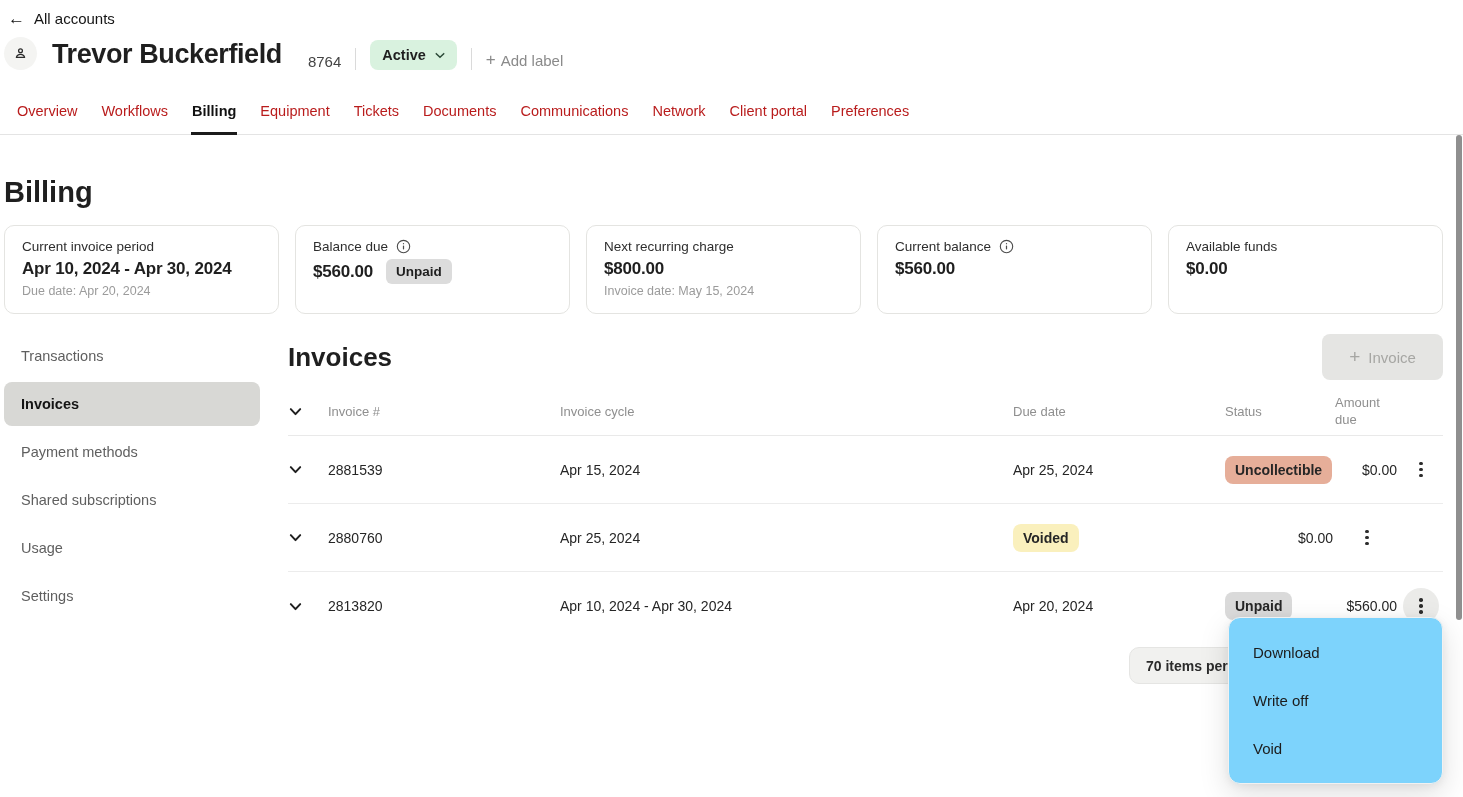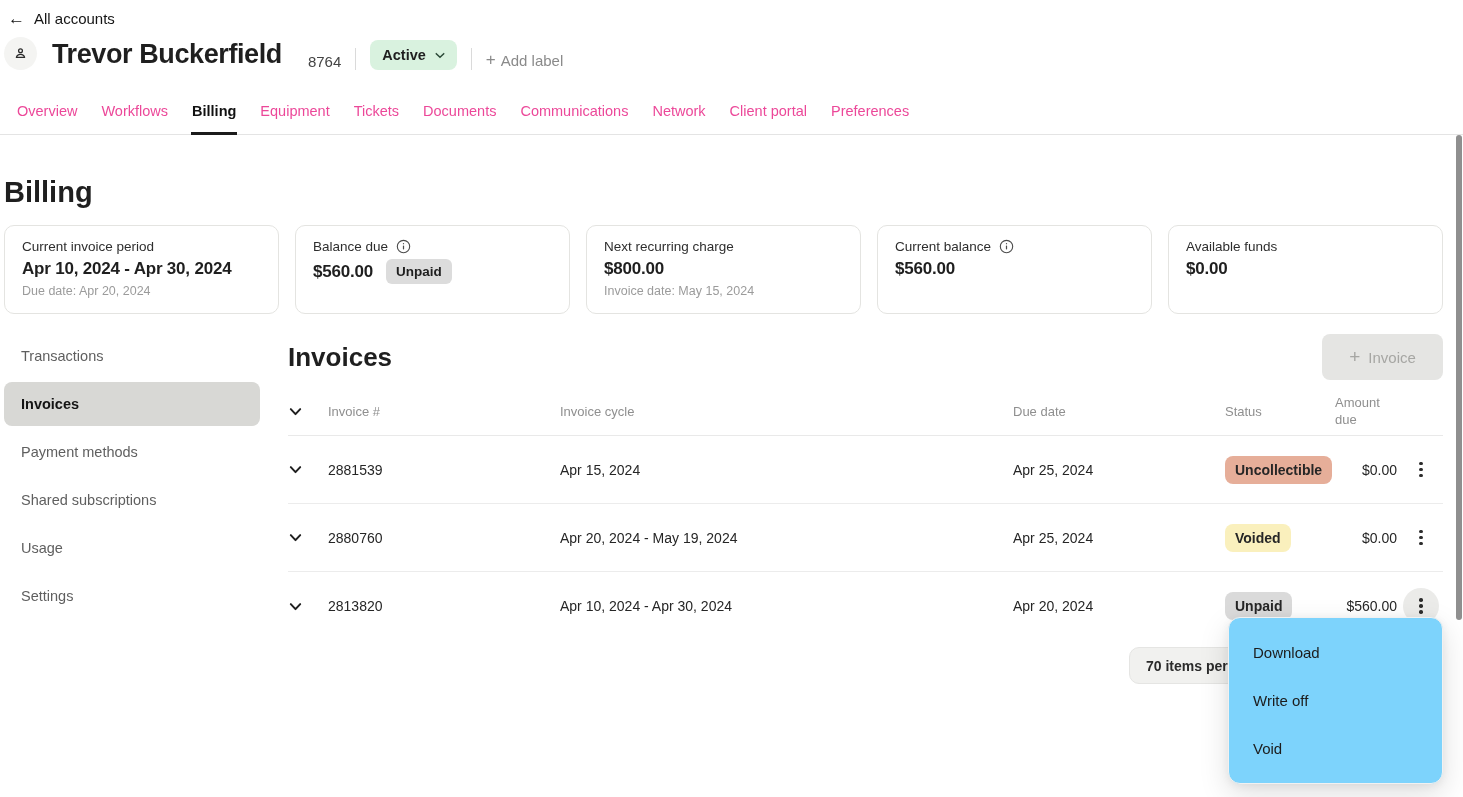--- a/index.html
+++ b/index.html
@@ -18,21 +18,21 @@
   .avatar { width:33px; height:33px; border-radius:50%; background:#f4f4f2; display:flex; align-items:center; justify-content:center; flex-shrink:0; }
   .name { font-size:27px; font-weight:bold; letter-spacing:-0.4px; margin-left:15px; }
   .account-id { font-size:15px; color:#444; margin-left:26px; }
   .vdiv { width:1px; height:22px; background:#dadada; margin:0 14px; }
   .status-badge { background:#d9f2df; border-radius:8px; padding:7px 12px; font-weight:bold; font-size:14.5px; display:flex; align-items:center; gap:9px; cursor:pointer; }
   .add-label { color:#8a8a8a; font-size:15px; display:flex; align-items:center; gap:5px; cursor:pointer; }
   .add-label .plus { font-size:17px; font-weight:400; }
 
   
   .tabbar { border-bottom:1px solid #e4e4e4; padding-left:16px; margin-top:23px; display:flex; gap:22px; }
-  .tab { padding:10px 1px 13px; font-size:14.5px; color:#ec4899; cursor:pointer; border-bottom:3px solid transparent; margin-bottom:-1px; white-space:nowrap; }
+  .tab { padding:10px 1px 13px; font-size:14.5px; color:#b91c1c; cursor:pointer; border-bottom:3px solid transparent; margin-bottom:-1px; white-space:nowrap; }
   .tab.active { color:#111; font-weight:bold; border-bottom-color:#1b1b1b; }
 
   
   .page-title { font-size:29px; font-weight:bold; margin:41px 0 16px 4px; }
 
   
   .cards { display:flex; gap:16px; padding:0 20px 0 4px; }
   .card { flex:1; border:1px solid #e4e4e1; border-radius:10px; padding:13px 17px; height:89px; background:#fff; }
   .card-label-row { display:flex; align-items:center; gap:8px; font-size:13.5px; color:#2e2e2e; }
   .card-value-row { display:flex; align-items:center; gap:13px; margin-top:5px; }
@@ -271,21 +271,20 @@
         </div>
       </div>
 
       <div class="grid-cols trow">
         <div class="cell-chev">
           <svg width="15" height="15" viewBox="0 0 16 16" fill="none" stroke="#1f1f1f" stroke-width="2.1" stroke-linecap="round" stroke-linejoin="round">
               <path d="M3 5.5 8 10.8l5-5.3"></path>
             </svg>
         </div>
         <div class="r-num">2880760</div>
-        <div class="r-cycle">Apr 20, 2024  -  May 19, 2024</div>
         <div class="r-due">Apr 25, 2024</div>
         <div><span class="status-pill r-status" style="background: rgb(250, 240, 189);">Voided</span></div>
         <div class="amount r-amount">$0.00</div>
         <div class="kebabcell">
           <div class="kebab-wrap r-kebab">
             <span class="kebab">
                 <i></i>
                 <i></i>
                 <i></i>
               </span>

